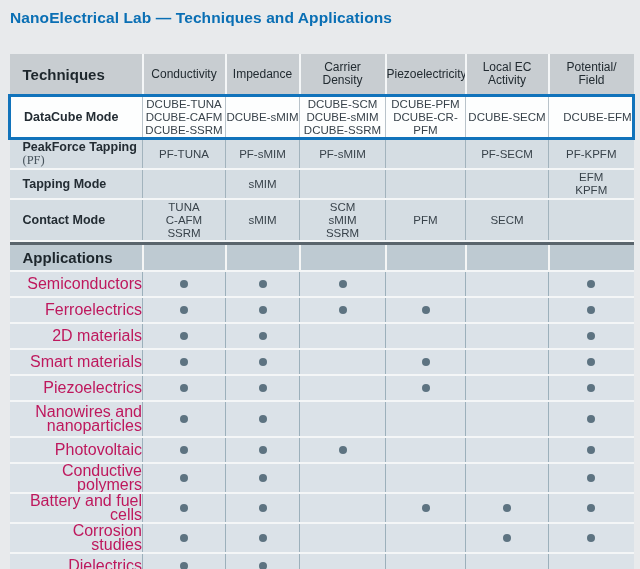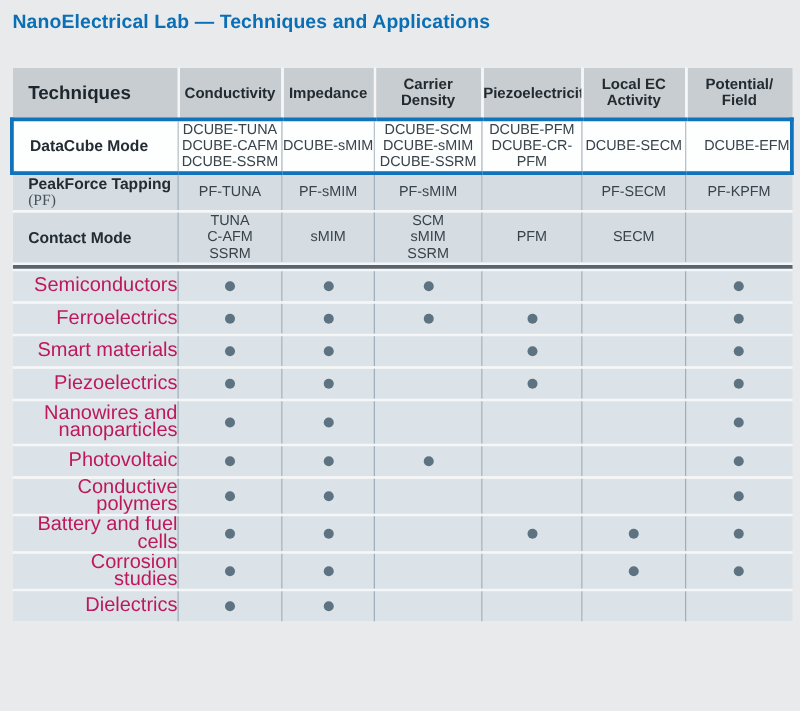--- a/index.html
+++ b/index.html
@@ -17,21 +17,21 @@
     position:absolute;left:8px;top:54px;width:624px;
     border-collapse:collapse;table-layout:fixed;
   }
   th,td{
     padding:0;margin:0;vertical-align:middle;text-align:center;
     font-size:11.5px;line-height:13px;color:#39434b;white-space:pre-line;
     overflow:hidden;
   }
   
   thead th{
-    background:#c8cdd1;height:40px;font-weight:bold;
+    background:#c8cdd1;height:40px;font-weight:normal;
     font-size:12px;color:#222b31;border-left:2px solid #f4f6f7;
   }
   thead th.label{
     text-align:left;padding-left:13px;font-size:15px;font-weight:bold;
     color:#1d262c;border-left:none;
   }
   
   tr.tech td{
     background:#d5dde3;border-top:2px solid #f4f6f7;border-left:1px solid #a2b3bd;
   }
@@ -123,52 +123,80 @@
       </tr>
       <tr class="tech h30">
         <td class="label"><span>PeakForce Tapping</span><span class="suffix"> (PF)</span></td>
         <td>PF-TUNA</td>
         <td>PF-sMIM</td>
         <td>PF-sMIM</td>
         <td></td>
         <td>PF-SECM</td>
         <td>PF-KPFM</td>
       </tr>
+      <tr class="tech h30">
+        <td class="label"><span>Tapping Mode</span></td>
+        <td></td>
+        <td>sMIM</td>
+        <td></td>
+        <td></td>
+        <td></td>
+        <td>EFM
+KPFM</td>
+      </tr>
       <tr class="tech h42">
         <td class="label"><span>Contact Mode</span></td>
         <td>TUNA
 C-AFM
 SSRM</td>
         <td>sMIM</td>
         <td>SCM
 sMIM
 SSRM</td>
         <td>PFM</td>
         <td>SECM</td>
         <td></td>
       </tr>
       <tr class="divider">
           <td colspan="7"></td>
         </tr>
+      <tr class="band">
+        <td class="label">Applications</td>
+        <td></td>
+        <td></td>
+        <td></td>
+        <td></td>
+        <td></td>
+        <td></td>
+      </tr>
 
       <tr class="app">
         <td class="label">Semiconductors</td>
         <td class="has-dot"><span class="dot"></span></td>
         <td class="has-dot"><span class="dot"></span></td>
         <td class="has-dot"><span class="dot"></span></td>
         <td></td>
         <td></td>
         <td class="has-dot"><span class="dot"></span></td>
       </tr>
       <tr class="app">
         <td class="label">Ferroelectrics</td>
         <td class="has-dot"><span class="dot"></span></td>
         <td class="has-dot"><span class="dot"></span></td>
         <td class="has-dot"><span class="dot"></span></td>
         <td class="has-dot"><span class="dot"></span></td>
+        <td></td>
+        <td class="has-dot"><span class="dot"></span></td>
+      </tr>
+      <tr class="app">
+        <td class="label">2D materials</td>
+        <td class="has-dot"><span class="dot"></span></td>
+        <td class="has-dot"><span class="dot"></span></td>
+        <td></td>
+        <td></td>
         <td></td>
         <td class="has-dot"><span class="dot"></span></td>
       </tr>
       <tr class="app">
         <td class="label">Smart materials</td>
         <td class="has-dot"><span class="dot"></span></td>
         <td class="has-dot"><span class="dot"></span></td>
         <td></td>
         <td class="has-dot"><span class="dot"></span></td>
         <td></td>

